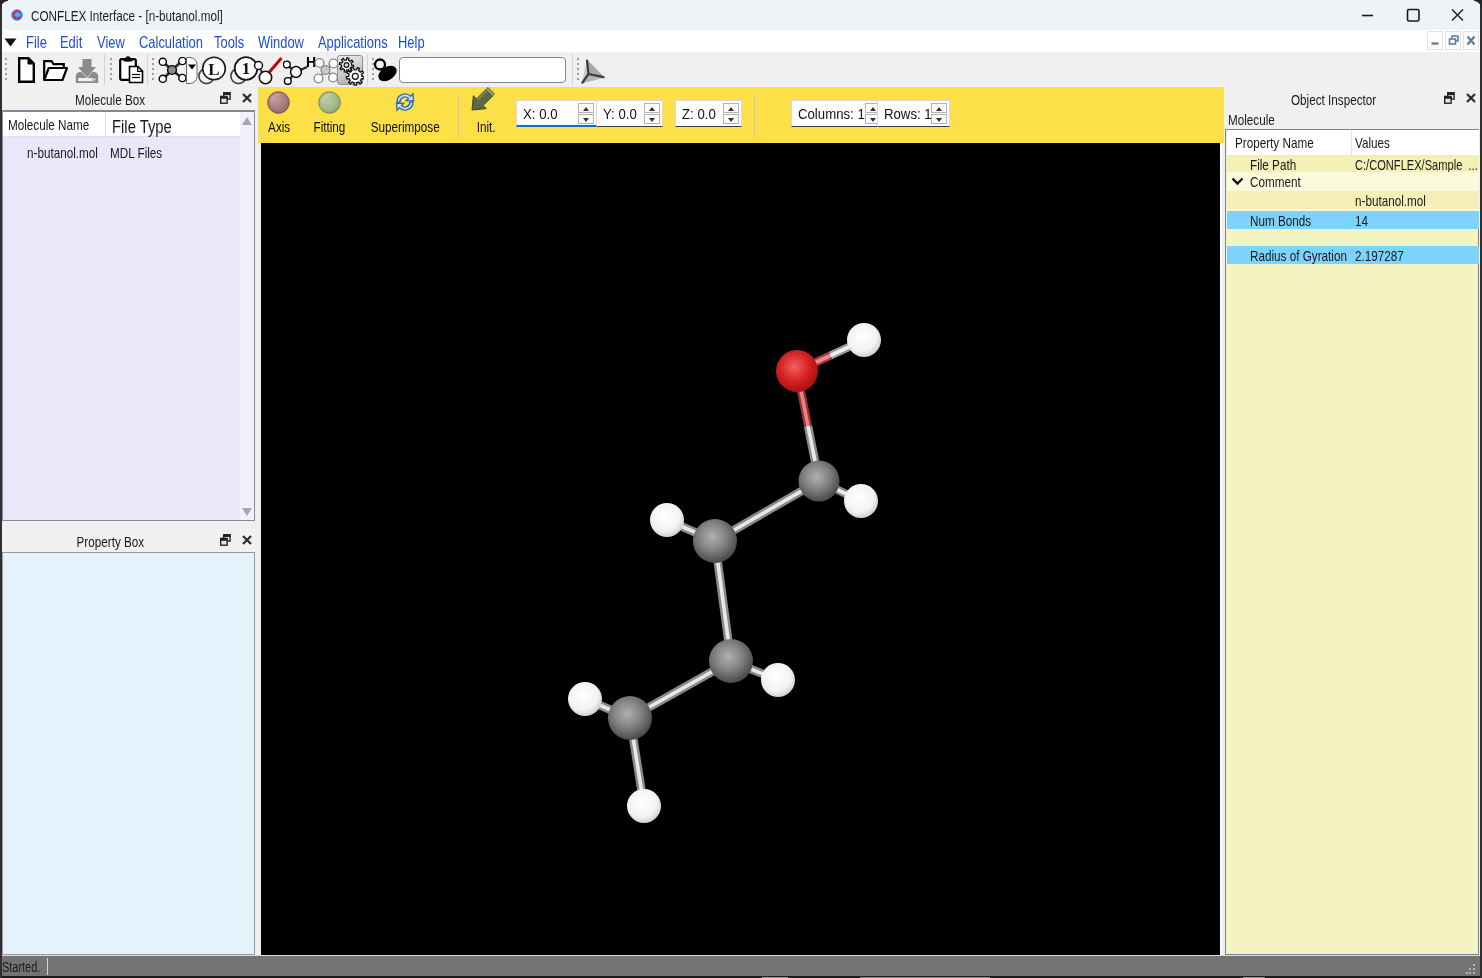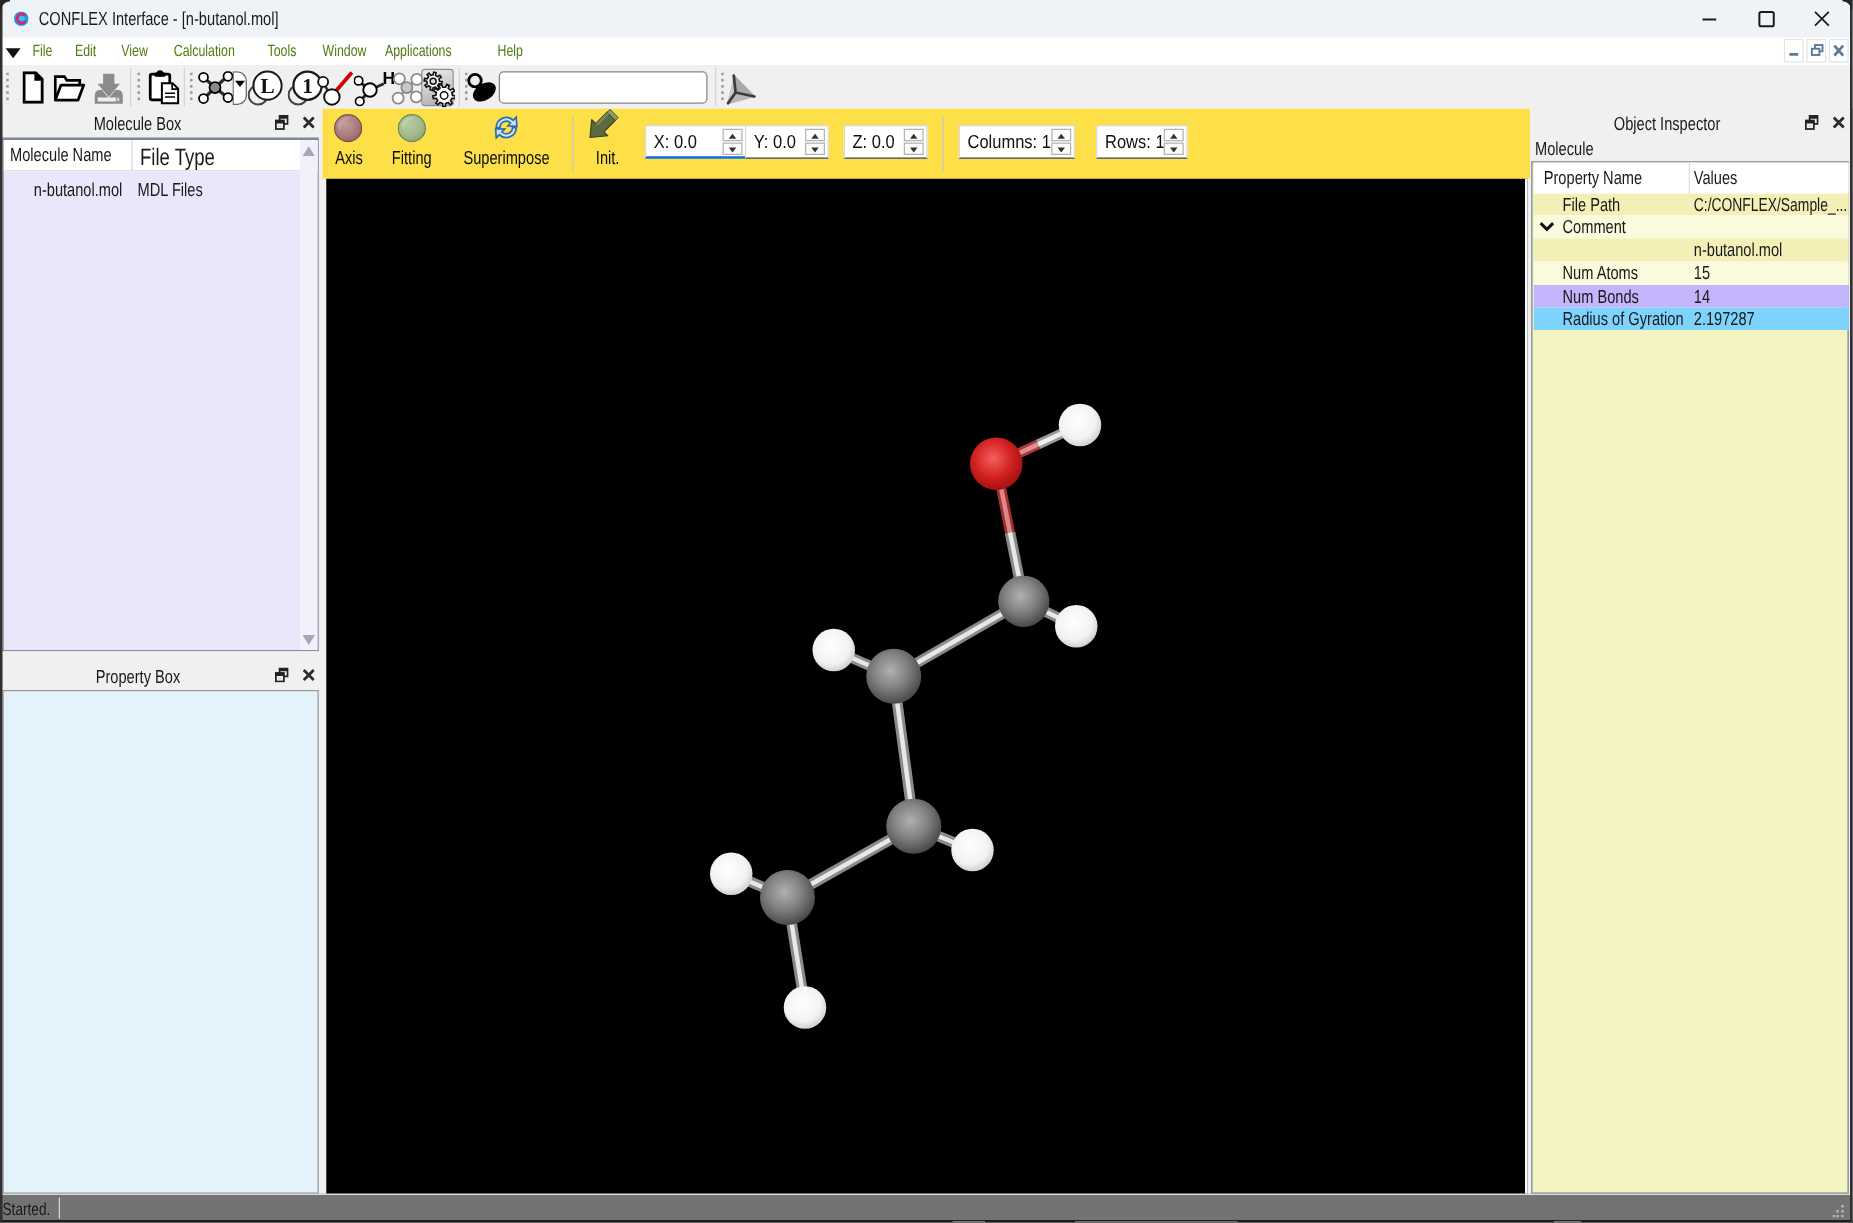--- a/index.html
+++ b/index.html
@@ -12,21 +12,21 @@
   
   #titlebar { left:0; top:0; width:1482px; height:30px; background:#eff3f8;padding-left:22px; }
   #topedge { left:0; top:0; width:1482px; height:2px; background:#252525; }
   #leftedge { left:0; top:0; width:2px; height:978px; background:#303030; z-index:50;}
   #rightedge { left:1480px; top:0; width:2px; height:978px; background:#303030; z-index:50;}
   #corner-tl { left:0; top:0; width:8px; height:8px; background:radial-gradient(circle at 8px 8px, rgba(0,0,0,0) 6.5px, #252525 7.2px); z-index:51;}
   #corner-tr { left:1474px; top:0; width:8px; height:8px; background:radial-gradient(circle at 0px 8px, rgba(0,0,0,0) 6.5px, #252525 7.2px); z-index:51;}
   #title-text { left:31px; top:7px; font-size:15px; color:#1b1b1b; }
   
   #menubar { left:0; top:30px; width:1482px; height:22px; background:#ffffff; }
-  .menu-item { position:absolute; top:3px; font-size:13px; color:#4d7c0f;text-align:center; }
+  .menu-item { position:absolute; top:3px; font-size:17px; color:#1d4ed8;text-align:center; }
   
   #toolbar { left:0; top:52px; width:1482px; height:35px; background:#f0f0f0; }
   .tsep { position:absolute; top:6px; height:25px; width:2px;
     background-image:linear-gradient(#9c9c9c 40%, rgba(0,0,0,0) 40%); background-size:2px 5px; }
   .tline { position:absolute; top:2px; height:31px; width:1px; background:#d4d4d4; }
   #tb-input { left:399px; top:5px; width:167px; height:26px; background:#fff; border:1px solid #868686; border-radius:4px; }
   
   #molbox-hdr { left:1px; top:87px; width:256px; height:23px; background:#f0f0f0; }
   .dock-title { width:218px; text-align:center; font-size:15px; margin-top:4px; }
   #molbox-table { left:2px; top:110px; width:253px; height:411px; background:#e9e8fb; border:1px solid #848d9b; border-top:2px solid #7e899b; }
@@ -83,21 +83,21 @@
 <div class="abs" id="menubar">
   <svg class="abs" style="left:4px;top:8px" width="13" height="9" viewBox="0 0 13 9">
       <path d="M0.5 0.5 L12.5 0.5 L6.5 8.5 Z" fill="#111"></path>
     </svg>
   <span class="menu-item" style="left:26px"><span class="sxm">File</span></span>
   <span class="menu-item" style="left:60px"><span class="sxm">Edit</span></span>
   <span class="menu-item" style="left:97px"><span class="sxm">View</span></span>
   <span class="menu-item" style="left:139px"><span class="sxm">Calculation</span></span>
   <span class="menu-item" style="left:214px"><span class="sxm">Tools</span></span>
   <span class="menu-item" style="left:258px"><span class="sxm">Window</span></span>
-  <span class="menu-item" style="left:308px"><span class="sxm">Applications</span></span>
+  <span class="menu-item" style="left:318px"><span class="sxm">Applications</span></span>
   <span class="menu-item" style="left:398px"><span class="sxm">Help</span></span>
 
   <svg class="abs" style="left:1427px;top:1px" width="53" height="20" viewBox="0 0 53 20">
     <rect x="0.5" y="0.5" width="15" height="18" fill="#fdfdfd" stroke="#e3e3e3"></rect>
     <rect x="18.5" y="0.5" width="15" height="18" fill="#fdfdfd" stroke="#e3e3e3"></rect>
     <rect x="36.5" y="0.5" width="15" height="18" fill="#fdfdfd" stroke="#e3e3e3"></rect>
     <line x1="4.5" y1="12.5" x2="11.5" y2="12.5" stroke="#5a7a97" stroke-width="2.2"></line>
     <rect x="25" y="5" width="6" height="5" fill="none" stroke="#5a7a97" stroke-width="1.5"></rect>
     <rect x="22.5" y="8" width="6" height="5" fill="#fdfdfd" stroke="#5a7a97" stroke-width="1.5"></rect>
     <path d="M40.5 5.5 L47.5 13.5 M47.5 5.5 L40.5 13.5" stroke="#5a7a97" stroke-width="2.2"></path>
@@ -349,21 +349,21 @@
     <div class="spinner">
         <div class="spin-up">
           <div class="spin-arrow" style="top:3px;border-bottom:4.5px solid #333"></div>
         </div>
         <div class="spin-dn">
           <div class="spin-arrow" style="top:3px;border-top:4.5px solid #333"></div>
         </div>
       </div>
   </div>
   <div class="abs" style="left:496px;top:6px;width:1px;height:44px;background:#c8c8c8"></div>
-  <div class="spinbox" style="left:509px;width:93px">
+  <div class="spinbox" style="left:533px;width:93px">
     <span class="sb-text">Columns: 1</span>
     <div class="spinner">
         <div class="spin-up">
           <div class="spin-arrow" style="top:3px;border-bottom:4.5px solid #333"></div>
         </div>
         <div class="spin-dn">
           <div class="spin-arrow" style="top:3px;border-top:4.5px solid #333"></div>
         </div>
       </div>
   </div>
@@ -486,21 +486,21 @@
       </svg>
     <span class="c1"><span class="sxl">Comment</span></span>
     </div>
   <div class="itr" style="top:61px;height:18px;background:#f3efb7">
       <span class="c2"><span class="sxl">n-butanol.mol</span></span>
     </div>
   <div class="itr" style="top:79px;height:19px;background:#fafadc">
       <span class="c1"><span class="sxl">Num Atoms</span></span>
       <span class="c2"><span class="sxl">15</span></span>
     </div>
-  <div class="itr" style="top:98px;height:17.5px;background:#c4b5fd">
+  <div class="itr" style="top:81px;height:17.5px;background:#7dd3fc">
       <span class="c1"><span class="sxl">Num Bonds</span></span>
       <span class="c2"><span class="sxl">14</span></span>
     </div>
   <div class="itr" style="top:115.5px;height:18.5px;background:#7dd3fc">
       <span class="c1"><span class="sxl">Radius of Gyration</span></span>
       <span class="c2"><span class="sxl">2.197287</span></span>
     </div>
 </div>
 
 <div class="abs" id="statusbar">

